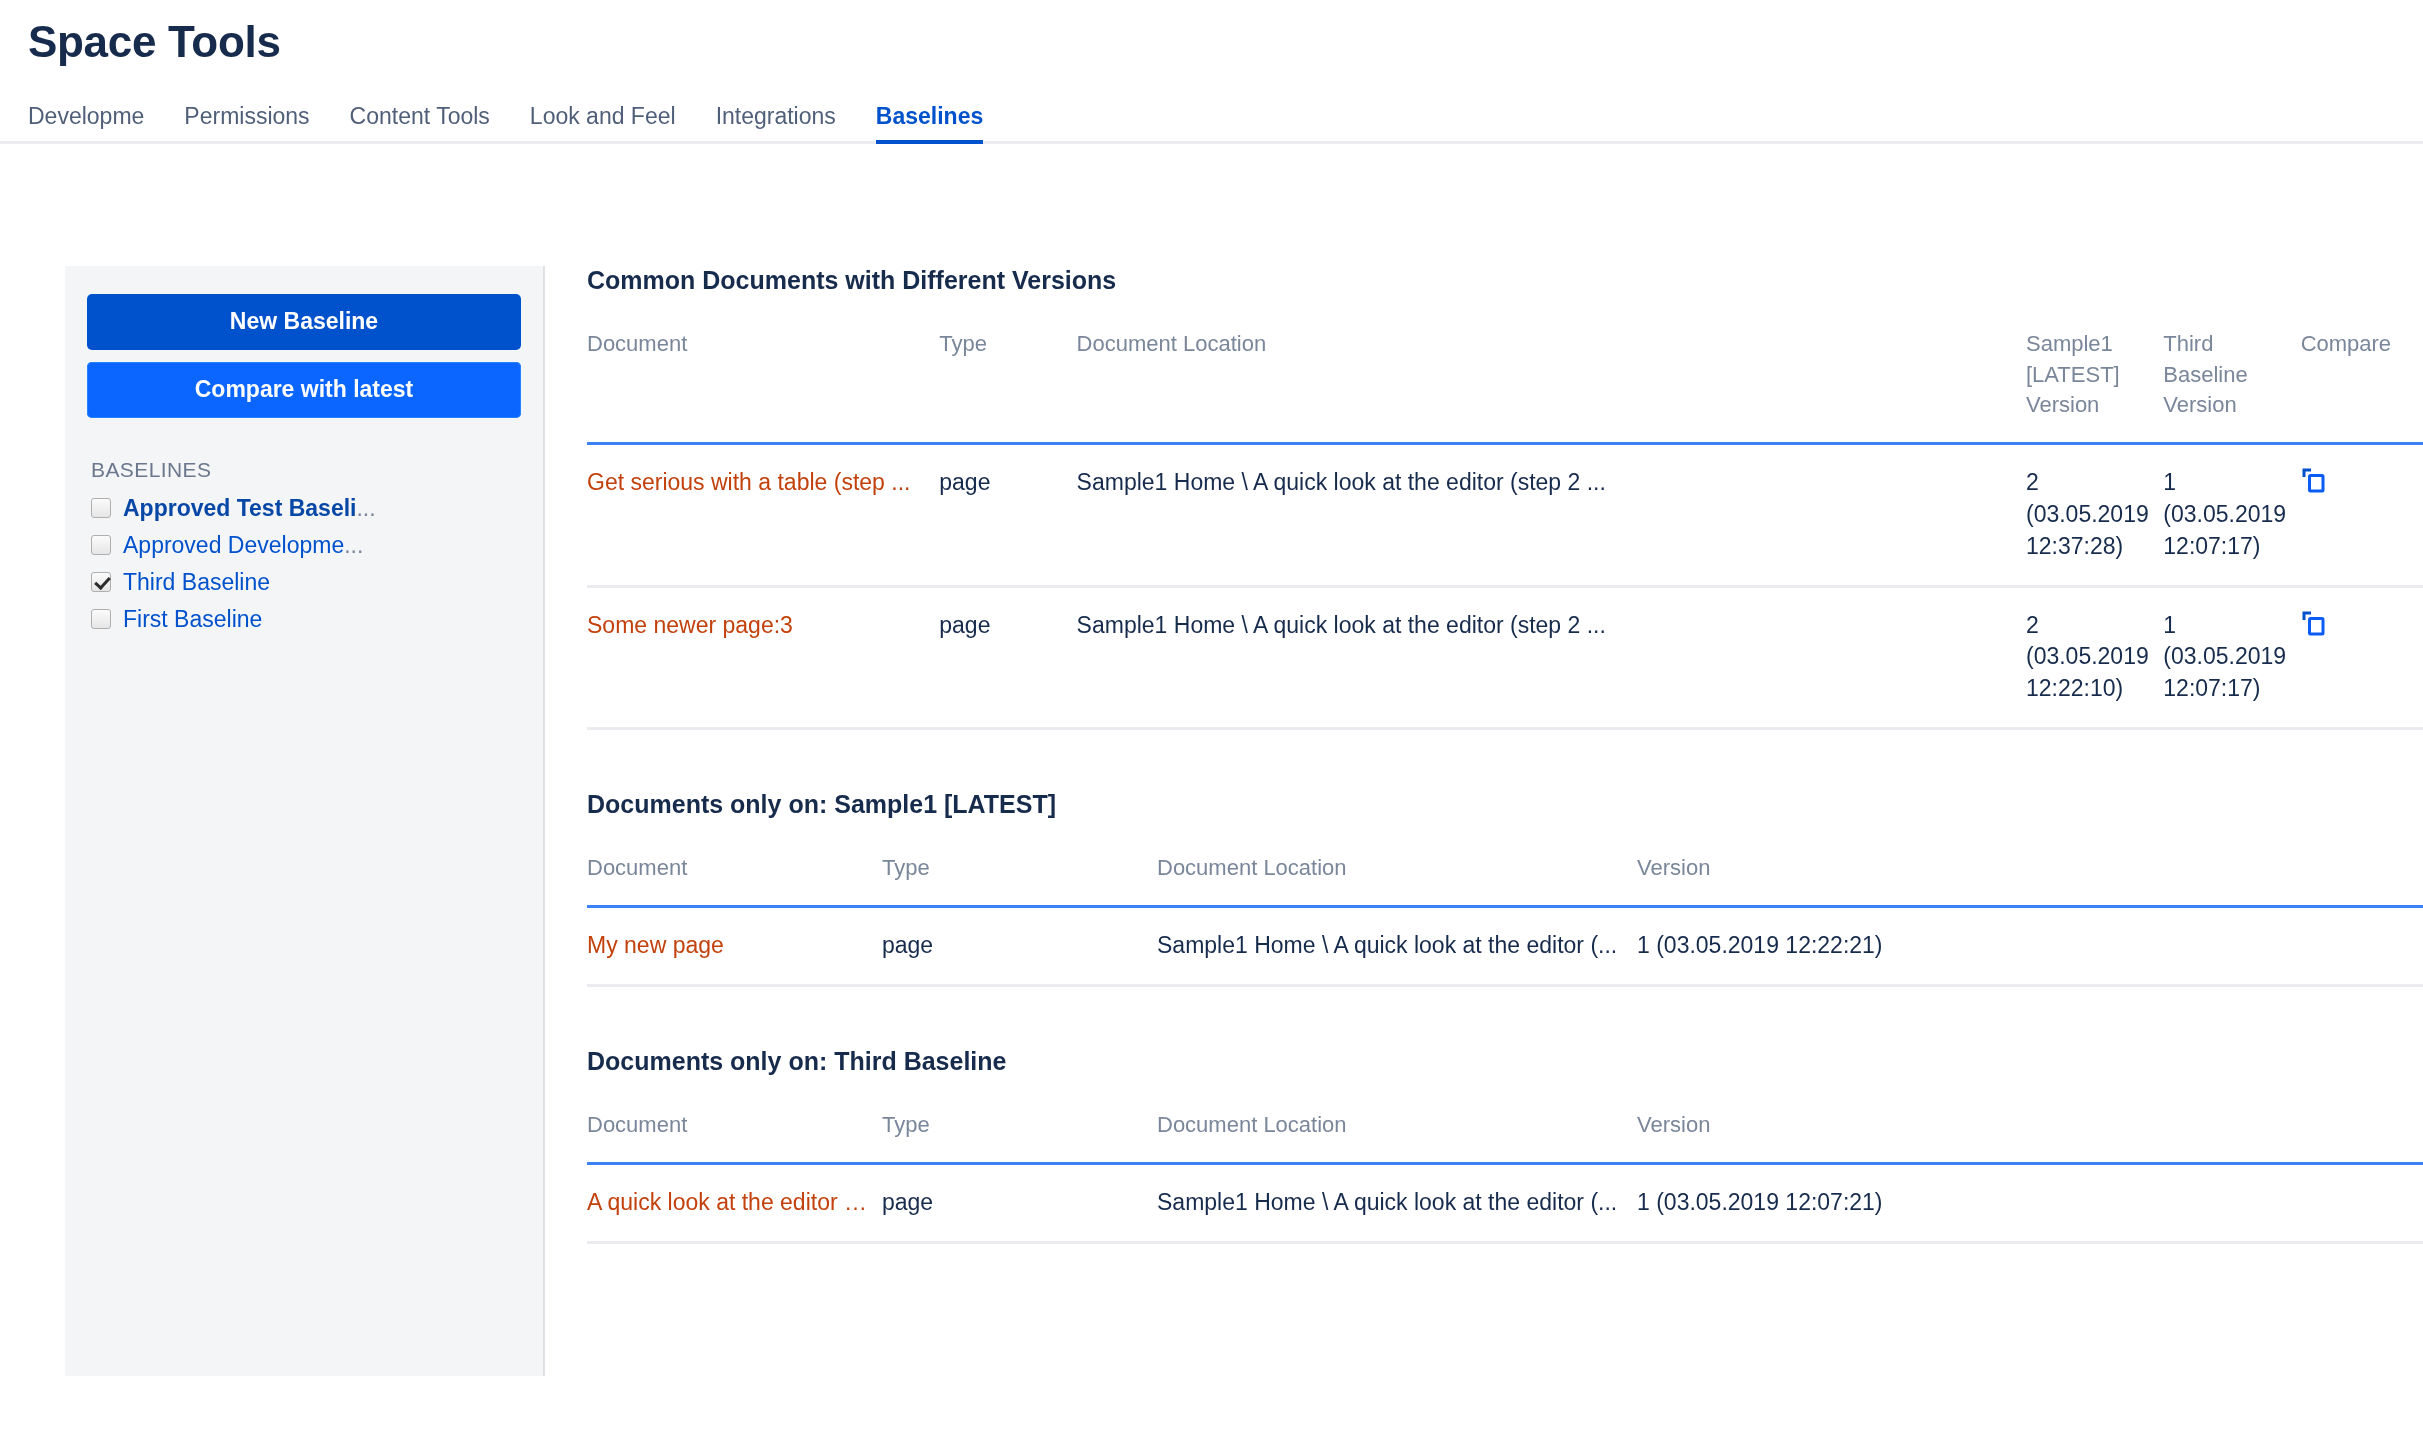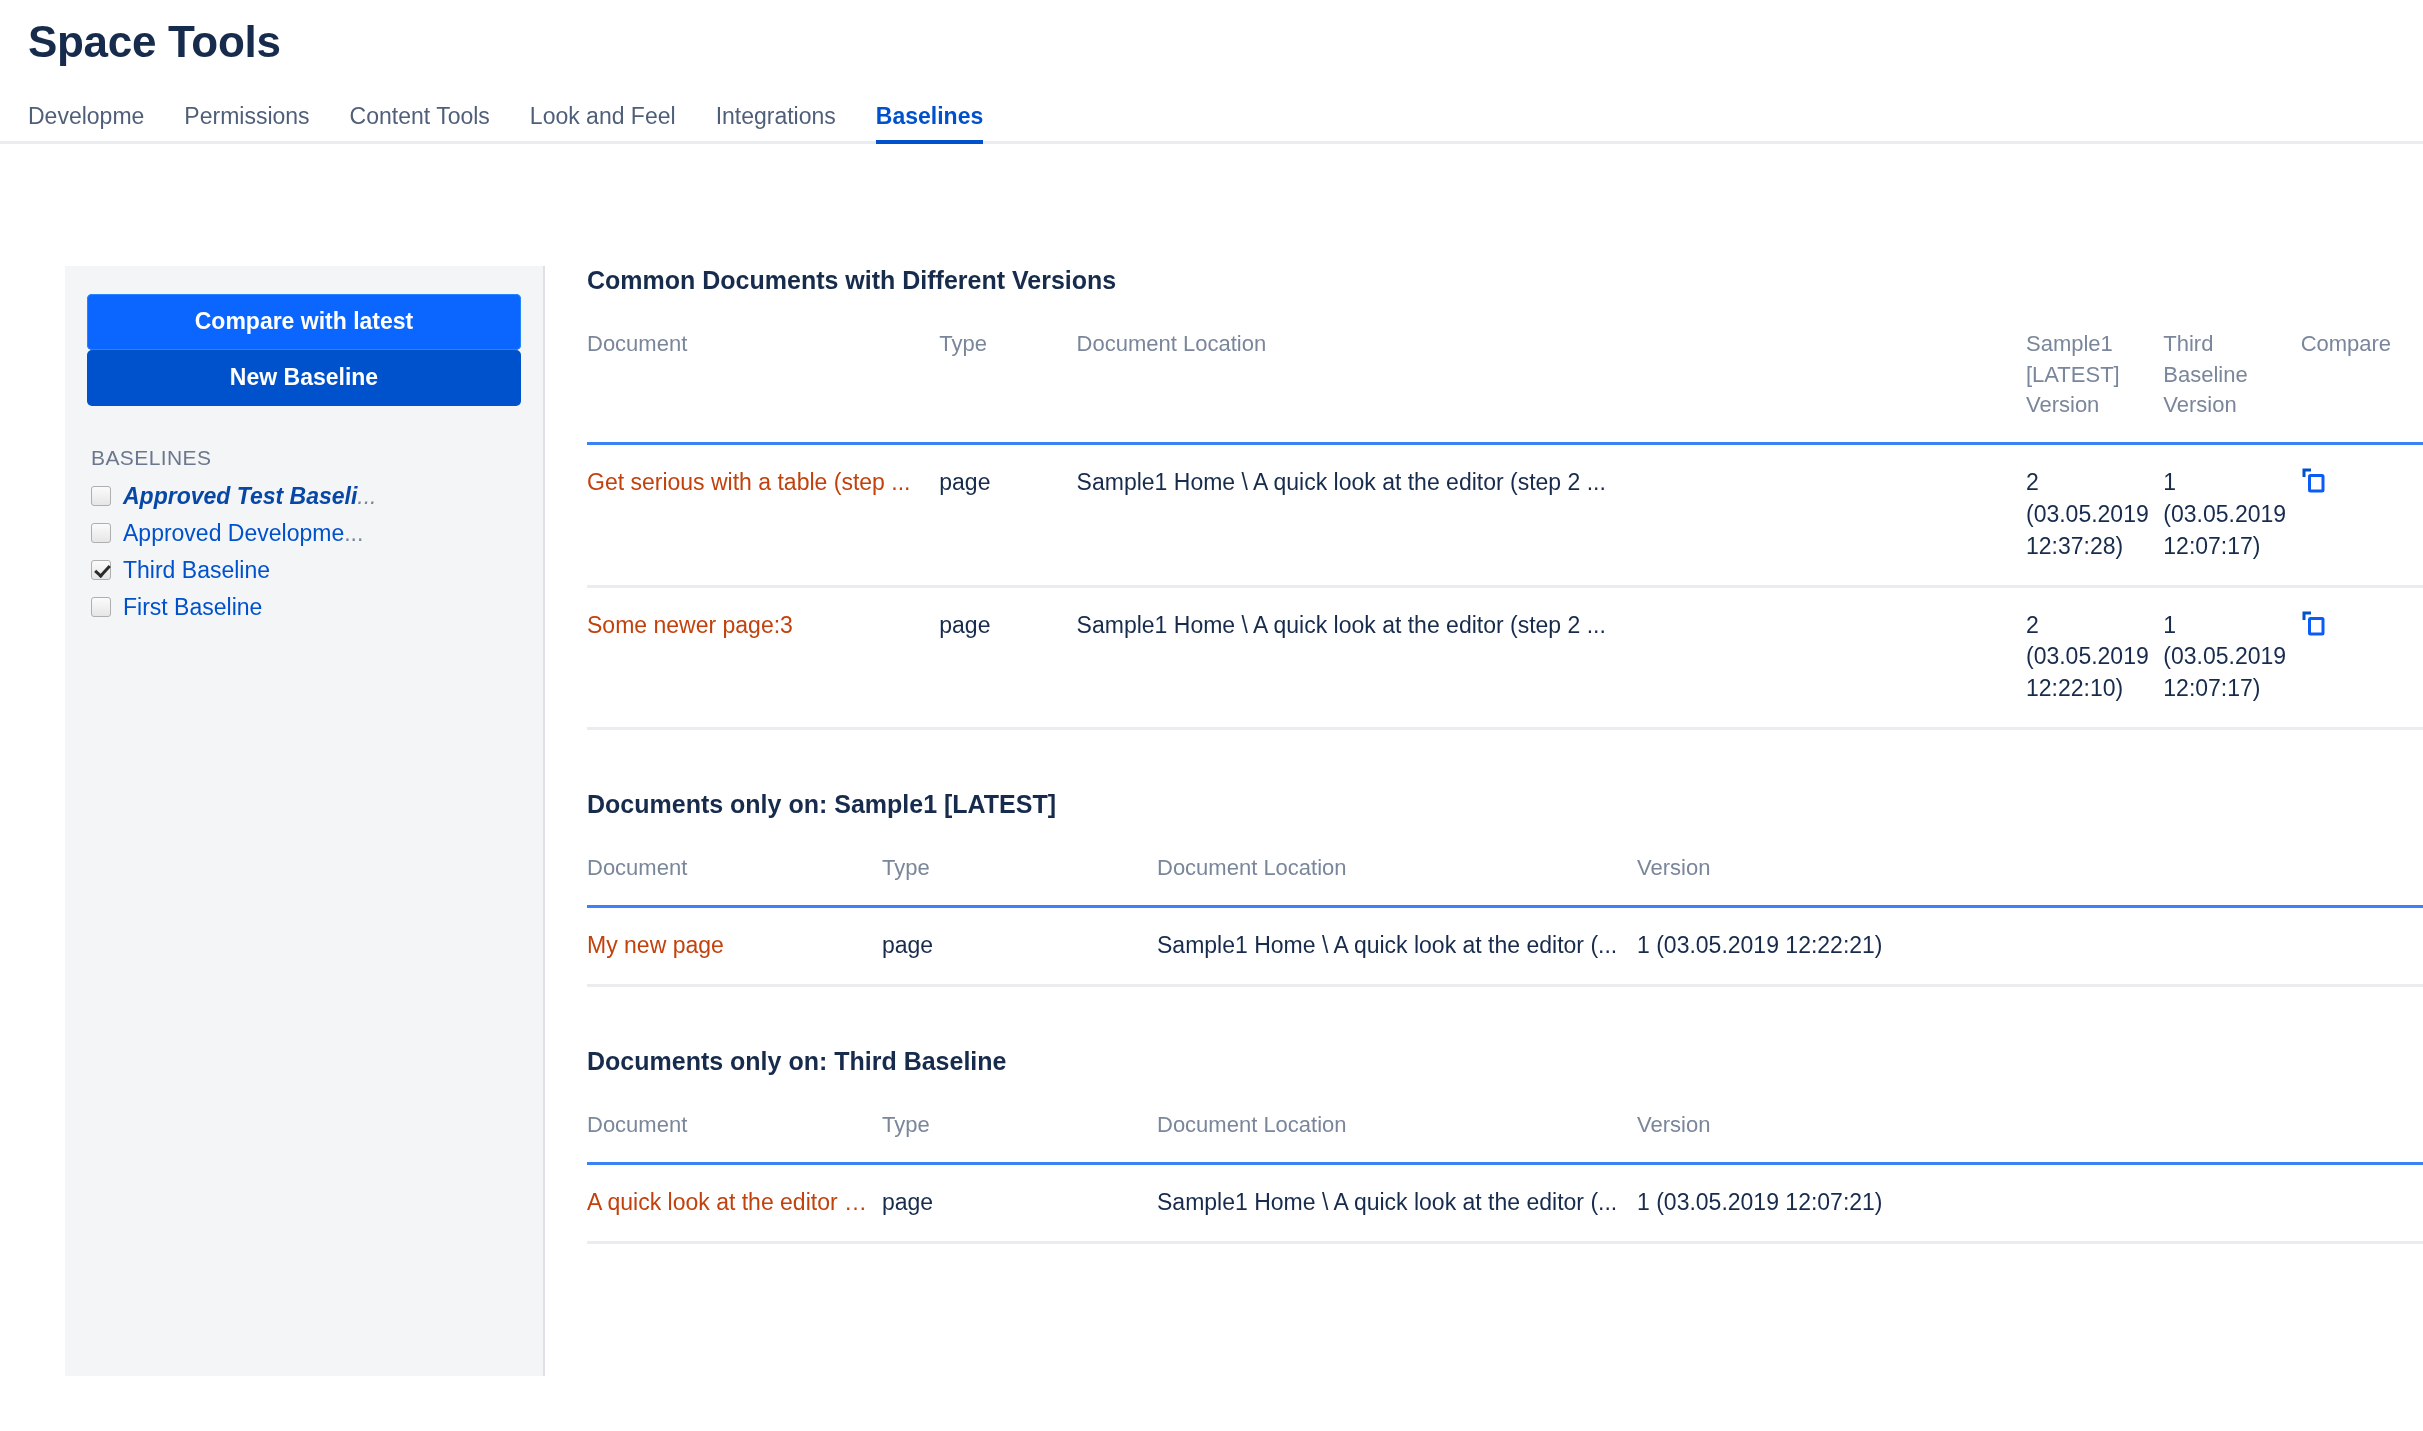--- a/index.html
+++ b/index.html
@@ -129,21 +129,21 @@
     border: solid #2B2B2B;
     border-width: 0 3px 3px 0;
     transform: rotate(42deg);
   }
   .bl-name {
     font-size: 23px;
     color: #0052CC;
     white-space: nowrap;
     cursor: pointer;
   }
-  .bl-name.bold { font-weight: 700; color: #0747A6; font-style: italic; }
+  .bl-name.bold { font-weight: 700; color: #0747A6; }
   .bl-name .ell { color: #7A869A; font-weight: 400; }
 
   
   .main {
     flex: 1 1 auto;
     padding-left: 42px;
     padding-right: 0;
     margin-top: 122px;
   }
   .section { margin-bottom: 0; }
@@ -206,22 +206,22 @@
   <a class="tab">Permissions</a>
   <a class="tab">Content Tools</a>
   <a class="tab">Look and Feel</a>
   <a class="tab">Integrations</a>
   <a class="tab active">Baselines</a>
 </nav>
 
 <div class="body-wrap">
 
   <aside class="sidebar">
+    <button class="btn btn-new">New Baseline</button>
     <button class="btn btn-compare">Compare with latest</button>
-    <button class="btn btn-new">New Baseline</button>
 
     <div class="baselines-label">BASELINES</div>
 
     <div class="baseline-item">
       <span class="bl-check"></span>
       <span class="bl-name bold"><span>Approved Test Baseli</span><span class="ell">...</span></span>
     </div>
     <div class="baseline-item">
       <span class="bl-check"></span>
       <span class="bl-name"><span>Approved Developme</span><span class="ell">...</span></span>

